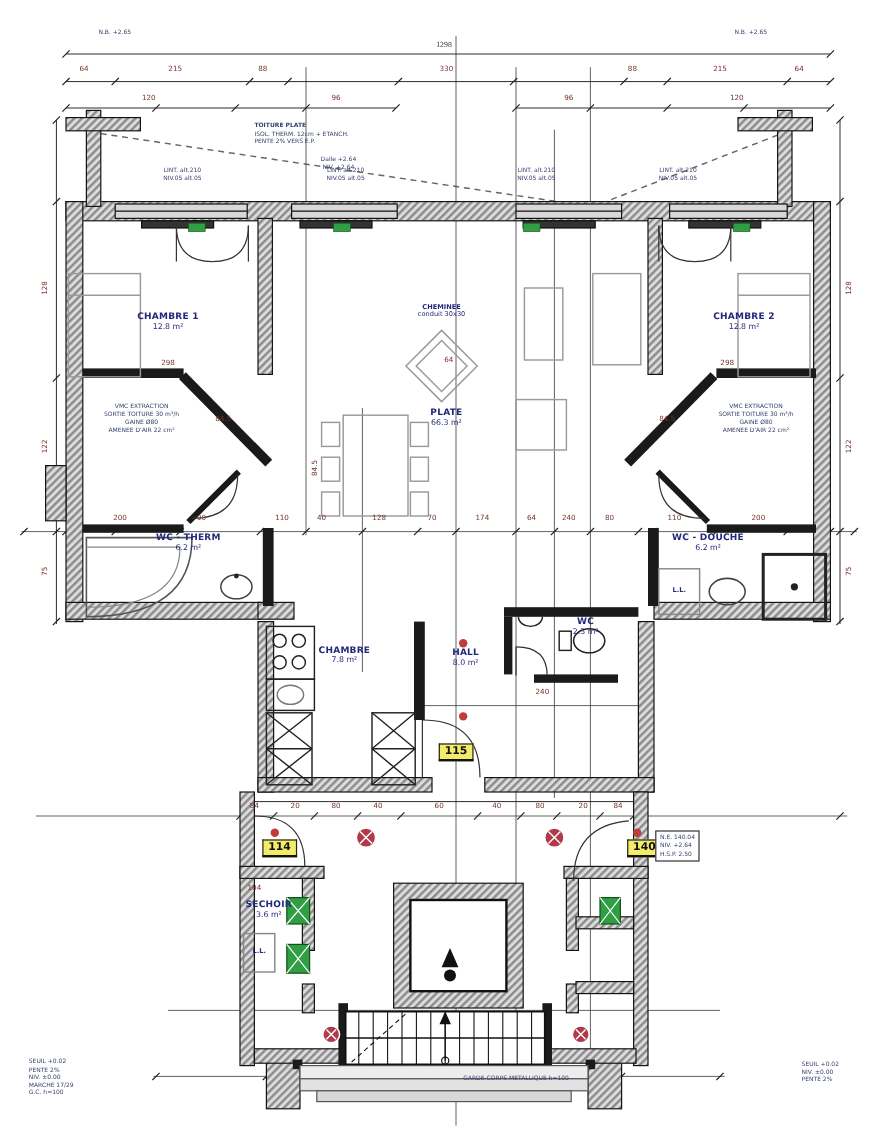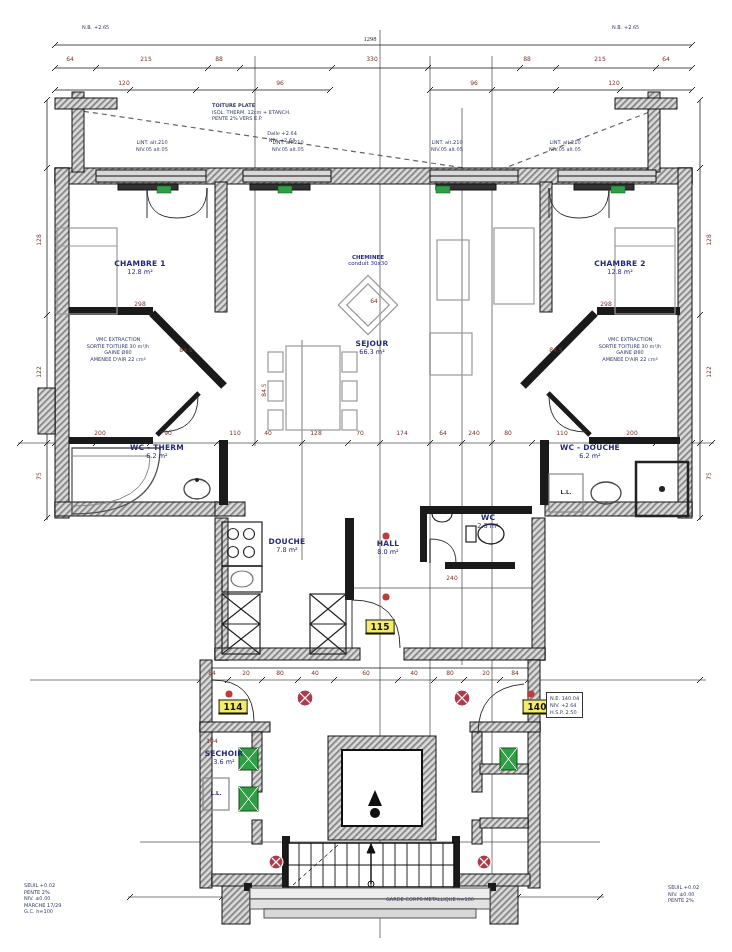--- a/index.html
+++ b/index.html
@@ -272,33 +272,33 @@
 
 <div class="lbl" style="left:140px;top:268px">
   <div class="room-name">CHAMBRE 1</div>
   <div class="room-area">12.8 m²</div>
 </div>
 <div class="lbl" style="left:620px;top:268px">
   <div class="room-name">CHAMBRE 2</div>
   <div class="room-area">12.8 m²</div>
 </div>
 <div class="lbl" style="left:372px;top:348px">
-  <div class="room-name">SEJOUR</div>
+  <div class="room-name">PLATE</div>
   <div class="room-area">66.3 m²</div>
 </div>
 <div class="lbl" style="left:157px;top:452px">
   <div class="room-name">WC - THERM</div>
   <div class="room-area">6.2 m²</div>
 </div>
 <div class="lbl" style="left:590px;top:452px">
   <div class="room-name">WC - DOUCHE</div>
   <div class="room-area">6.2 m²</div>
 </div>
 <div class="lbl" style="left:287px;top:546px">
-  <div class="room-name">DOUCHE</div>
+  <div class="room-name">CHAMBRE</div>
   <div class="room-area">7.8 m²</div>
 </div>
 <div class="lbl" style="left:388px;top:548px">
   <div class="room-name">HALL</div>
   <div class="room-area">8.0 m²</div>
 </div>
 <div class="lbl" style="left:488px;top:522px">
   <div class="room-name">WC</div>
   <div class="room-area">2.3 m²</div>
 </div>

